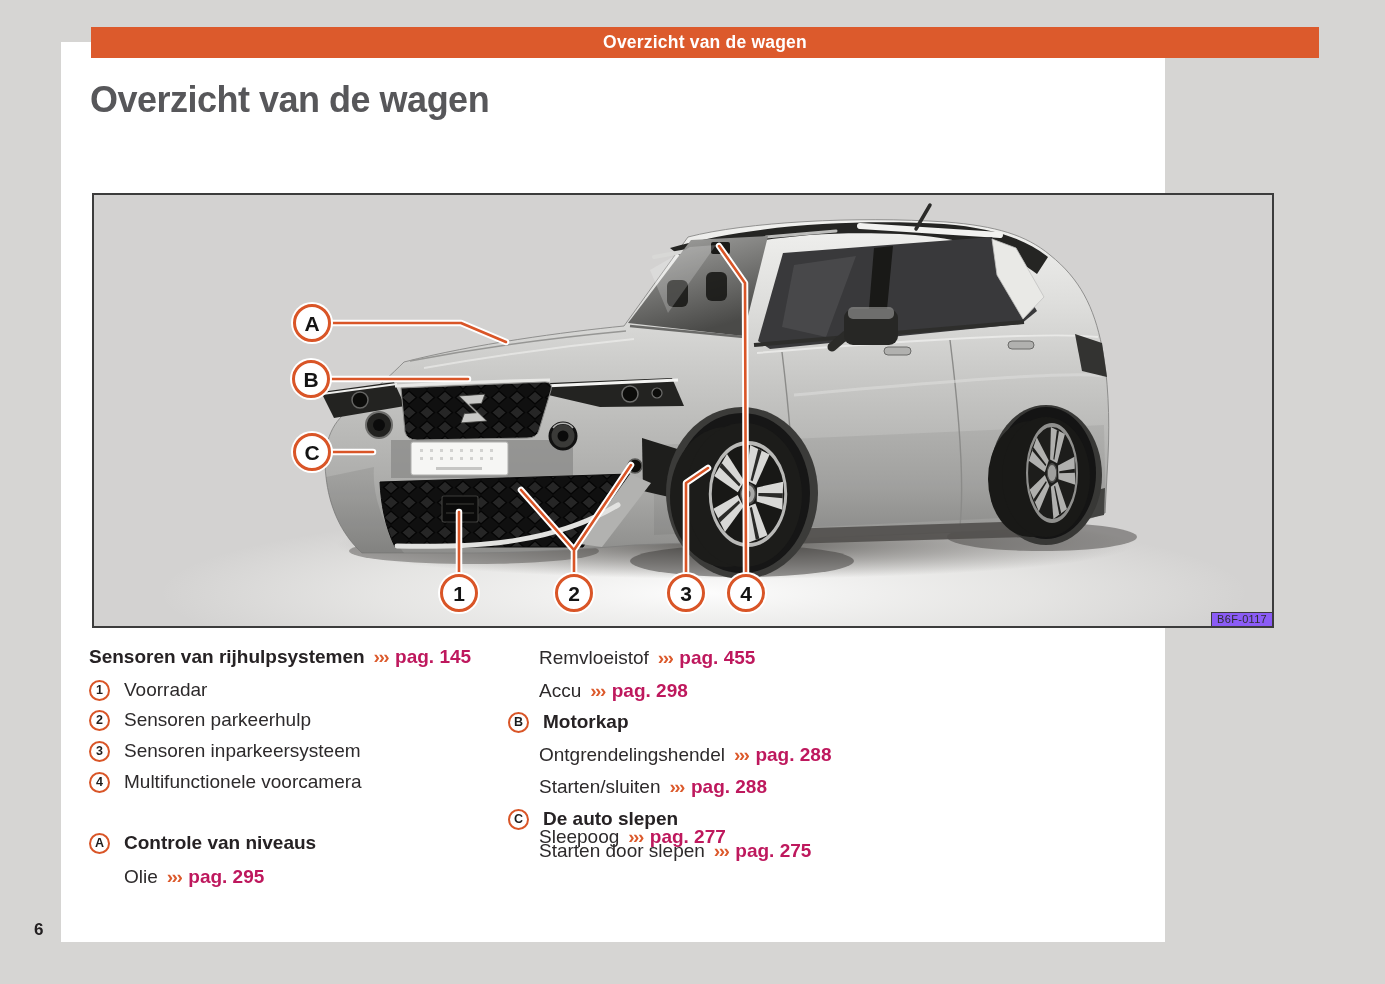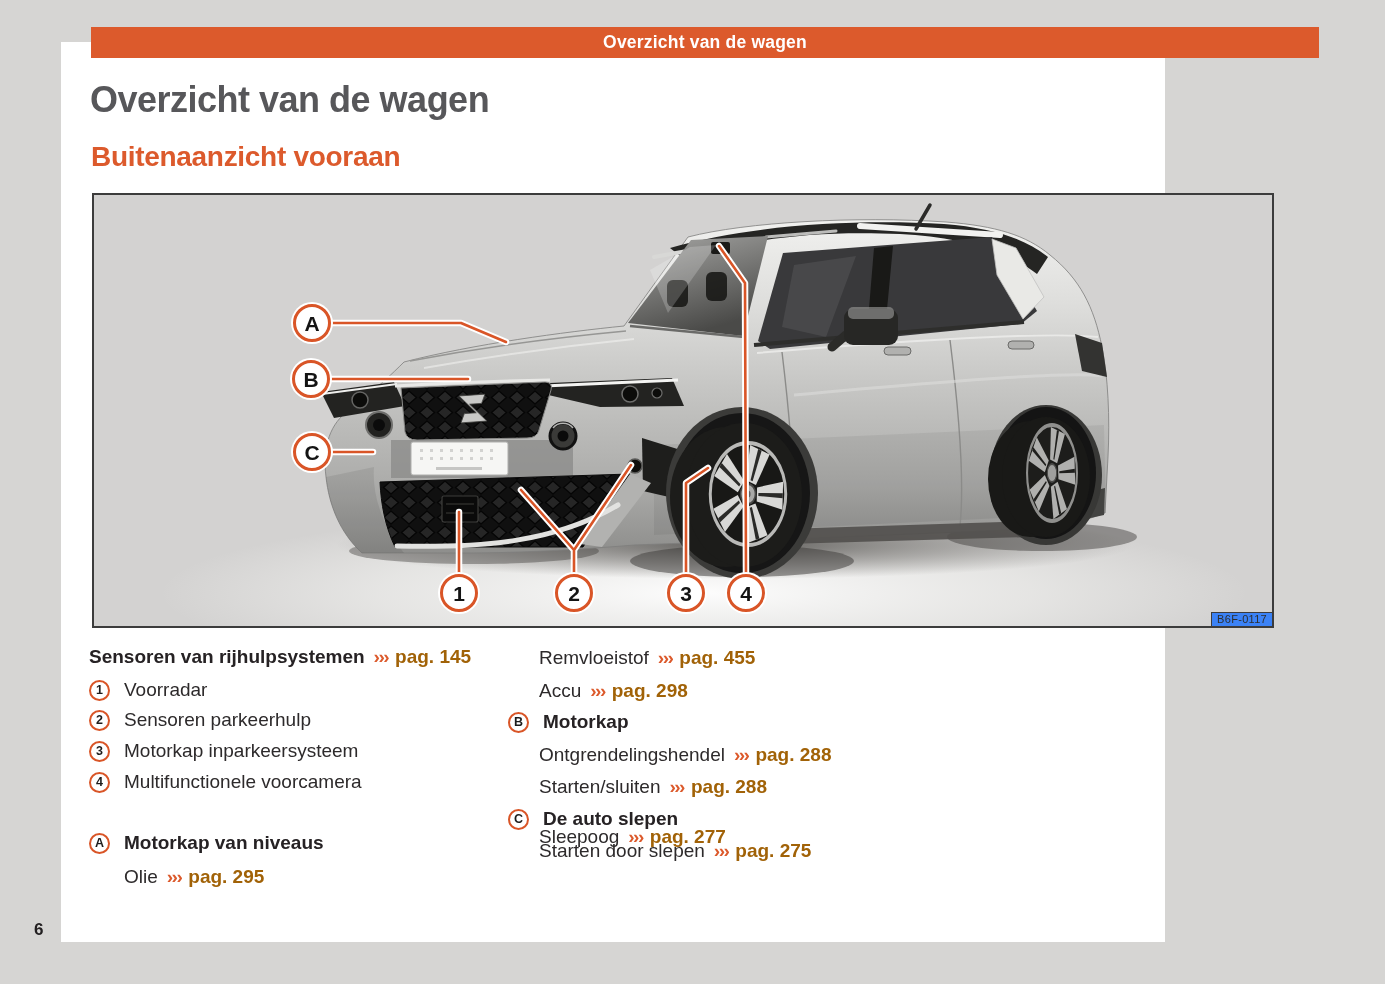--- a/index.html
+++ b/index.html
@@ -27,55 +27,54 @@
   .h2{
     position:absolute;left:30px;top:99px;
     font-size:28px;line-height:32px;font-weight:700;color:#dc5a2c;letter-spacing:-.3px;
   }
   .figure{
     position:absolute;left:31px;top:151px;width:1182px;height:435px;
     border:2px solid #3c3c3c;background:#d3d2d1;box-sizing:border-box;
   }
   .figure svg{position:absolute;left:0;top:0;}
   .fig-code{
-    position:absolute;right:0;bottom:0;background:#3b82f6;
+    position:absolute;right:0;bottom:0;background:#8b5cf6;
     border-left:1.5px solid #3c3c3c;border-top:1.5px solid #3c3c3c;
     font-size:11px;line-height:13px;color:#2e2e2e;padding:0 5px;
     letter-spacing:.3px;
   }
   .row{
     position:absolute;height:26px;display:flex;align-items:center;
     font-size:19px;color:#2d2a2b;white-space:nowrap;
   }
   .cnum{
     flex:0 0 auto;width:21px;height:21px;box-sizing:border-box;
     border:2px solid #d95527;border-radius:50%;
     font-size:12.5px;line-height:17px;font-weight:700;text-align:center;color:#1c1c1c;
     margin-right:14px;background:#fff;
   }
   .b{font-weight:700;color:#262224;}
   .arrow{color:#dc5a2c;font-weight:700;margin:0 7px 0 9px;letter-spacing:-1.5px;}
-  .pref{color:#a16207;font-weight:700;}
+  .pref{color:#be185d;font-weight:700;}
   .page-num{
     position:absolute;left:34px;top:920px;font-size:17px;font-weight:700;color:#232021;
   }
 </style>
 </head>
 <body>
 
 <div class="page-num">6</div>
 
 <div class="page">
 
   <div class="header-bar">
     <span>Overzicht van de wagen</span>
   </div>
 
   <div class="h1">Overzicht van de wagen</div>
-  <div class="h2">Buitenaanzicht vooraan</div>
 
   <div class="figure">
     <svg width="1178" height="431" viewBox="0 0 1178 431">
       <defs>
         <linearGradient id="bodyG" x1="0" y1="0" x2="0" y2="1">
           <stop offset="0" stop-color="#f1f1ef"></stop>
             <stop offset="0.25" stop-color="#dededc"></stop>
           <stop offset="0.5" stop-color="#c6c6c4"></stop>
             <stop offset="0.78" stop-color="#adadab"></stop>
           <stop offset="1" stop-color="#8e8e8c"></stop>
@@ -359,29 +358,29 @@
   <div class="row" style="top:635px;left:28px">
     <span class="cnum">1</span>
       <span>Voorradar</span>
   </div>
   <div class="row" style="top:665px;left:28px">
     <span class="cnum">2</span>
       <span>Sensoren parkeerhulp</span>
   </div>
   <div class="row" style="top:696px;left:28px">
     <span class="cnum">3</span>
-      <span>Motorkap inparkeersysteem</span>
+      <span>Sensoren inparkeersysteem</span>
   </div>
   <div class="row" style="top:727px;left:28px">
     <span class="cnum">4</span>
       <span>Multifunctionele voorcamera</span>
   </div>
   <div class="row" style="top:788px;left:28px">
     <span class="cnum">A</span>
-      <span class="b">Motorkap van niveaus</span>
+      <span class="b">Controle van niveaus</span>
   </div>
   <div class="row" style="top:822px;left:63px">
     <span>Olie</span>
       <span class="arrow">›››</span>
       <span class="pref">pag. 295</span>
   </div>
 
   <div class="row" style="top:603px;left:478px">
     <span>Remvloeistof</span>
       <span class="arrow">›››</span>

